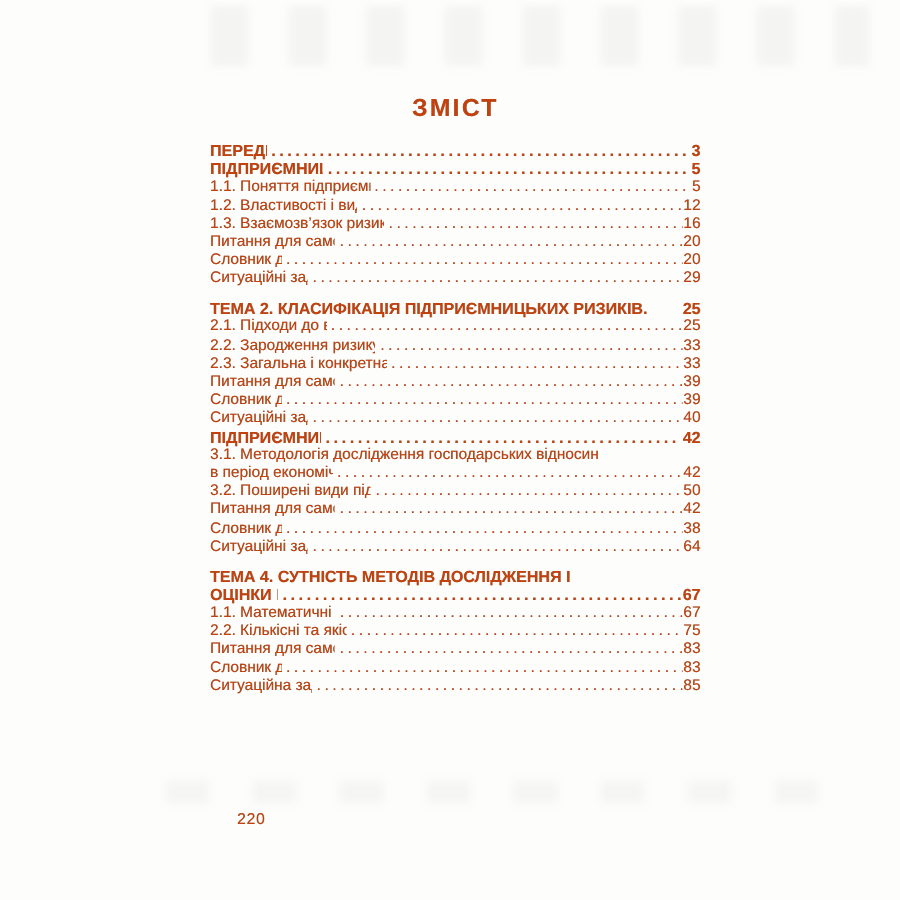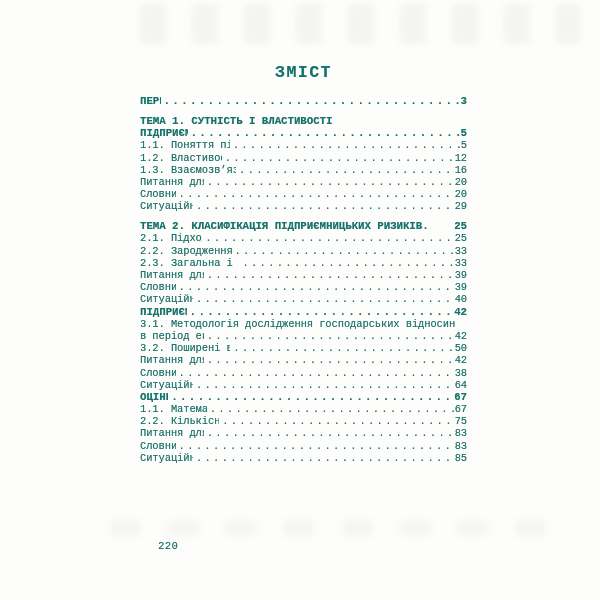--- a/index.html
+++ b/index.html
@@ -8,22 +8,22 @@
     padding: 0;
     background: #e9e9e9;
   }
   .page {
     position: relative;
     width: 600px;
     height: 600px;
     margin: 0 auto;
     background: #fdfdfb;
     overflow: hidden;
-    font-family: Liberation Mono, monospace;
-    color: #0f766e;
+    font-family: Liberation Sans, sans-serif;
+    color: #c2410c;
     text-shadow: 0.2px 0.2px 0.4px rgba(45,45,45,0.45);
   }
   
   .ghost {
     position: absolute;
     pointer-events: none;
     filter: blur(3px);
   }
   .ghost.g1 {
     top: 4px; left: 140px; width: 440px; height: 40px;
@@ -94,23 +94,20 @@
   <div class="ghost g2"></div>
 
   <div class="title">ЗМІСТ</div>
 
   <div class="toc">
       <div class="row bold">
         <span class="txt">ПЕРЕДМОВА</span>
         <span class="leader"></span>
         <span class="pg">3</span>
       </div>
-      <div class="row bold gap">
-        <span class="txt">ТЕМА 1. СУТНІСТЬ І ВЛАСТИВОСТІ</span>
-      </div>
       <div class="row bold">
         <span class="txt">ПІДПРИЄМНИЦЬКИХ РИЗИКІВ</span>
         <span class="leader"></span>
         <span class="pg">5</span>
       </div>
       <div class="row">
         <span class="txt">1.1. Поняття підприємницького ризику і його сутність</span>
         <span class="leader"></span>
         <span class="pg">5</span>
       </div>
@@ -200,20 +197,23 @@
       <div class="row">
         <span class="txt">Словник до теми 3</span>
         <span class="leader"></span>
         <span class="pg">38</span>
       </div>
       <div class="row">
         <span class="txt">Ситуаційні задачі до теми 3</span>
         <span class="leader"></span>
         <span class="pg">64</span>
       </div>
+      <div class="row bold gap">
+        <span class="txt">ТЕМА 4. СУТНІСТЬ МЕТОДІВ ДОСЛІДЖЕННЯ І</span>
+      </div>
       <div class="row bold">
         <span class="txt">ОЦІНКИ РИЗИКУ</span>
         <span class="leader"></span>
         <span class="pg">67</span>
       </div>
       <div class="row">
         <span class="txt">1.1. Математичні методи опису ризику</span>
         <span class="leader"></span>
         <span class="pg">67</span>
       </div>

